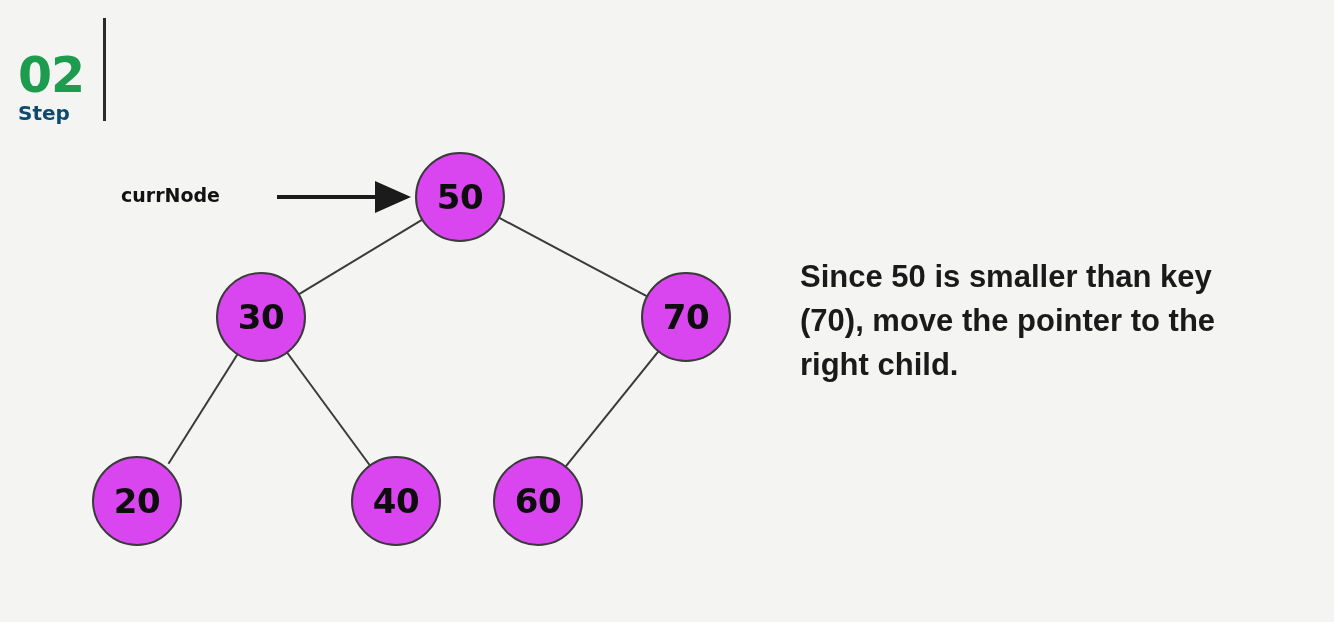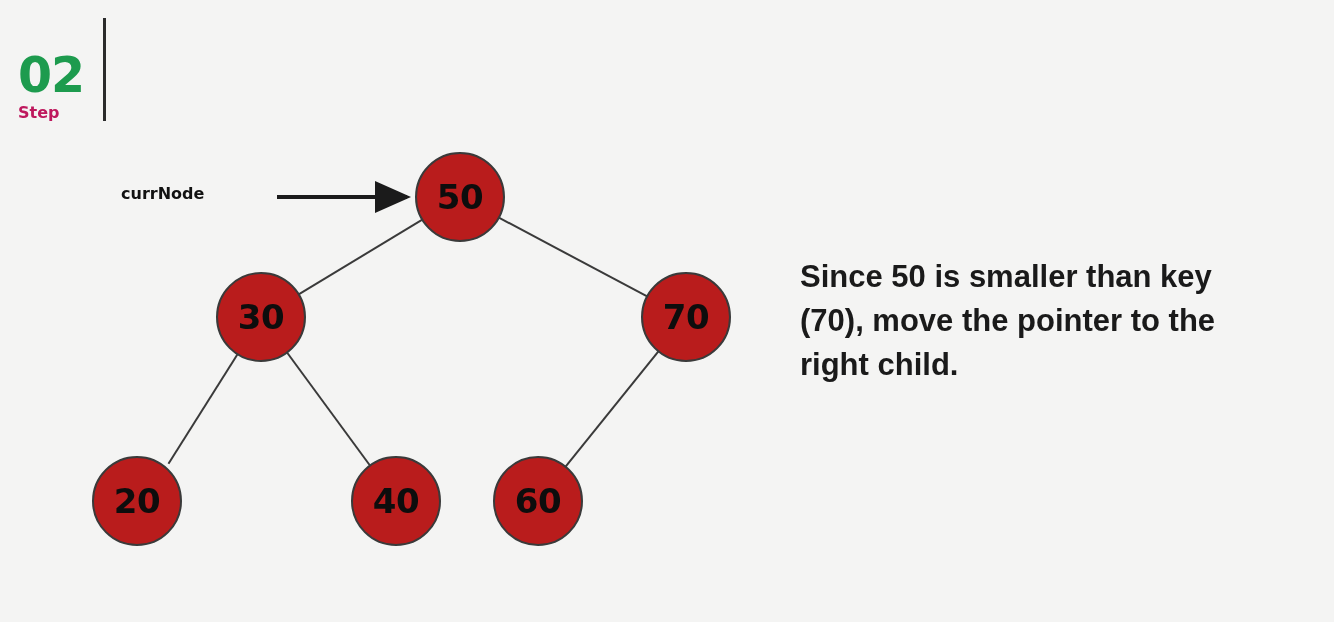--- a/index.html
+++ b/index.html
@@ -31,24 +31,24 @@
   #step-number {
     font-family: "DejaVu Sans", sans-serif;
     font-size: 49px;
     font-weight: bold;
     line-height: 52px;
     letter-spacing: -1px;
     color: #1d9b4e;
   }
   #step-word {
     font-family: "DejaVu Sans", sans-serif;
-    font-size: 16px;
+    font-size: 20px;
     font-weight: bold;
     line-height: 20px;
-    color: #be185d;
+    color: #0c4a6e;
     margin-top: 1px;
   }
   #header-divider {
     position: absolute;
     left: 103px; top: 18px;
     width: 3px; height: 103px;
     background: #2b2b2b;
   }
   #header-title {
     position: absolute;
@@ -68,42 +68,42 @@
   }
   #tree-svg {
     position: absolute;
     left: 0; top: 0;
   }
 
   .node {
     position: absolute;
     width: 90px; height: 90px;
     border-radius: 50%;
-    background: #b91c1c;
+    background: #d946ef;
     border: 2px solid #3a3a3a;
     box-sizing: border-box;
     display: flex;
     align-items: center;
     justify-content: center;
   }
   .node-label {
     font-family: "DejaVu Sans", sans-serif;
     font-size: 34px;
     font-weight: bold;
     color: #0d0d0d;
     line-height: 34px;
     letter-spacing: -0.5px;
   }
 
   
   #curr-node-label {
     position: absolute;
     left: 121px; top: 184px;
     font-family: "DejaVu Sans", sans-serif;
-    font-size: 16px;
+    font-size: 19px;
     font-weight: bold;
     color: #121212;
     white-space: nowrap;
     text-align: center;
   }
 
   
   #explanation {
     position: absolute;
     left: 800px; top: 255px;

